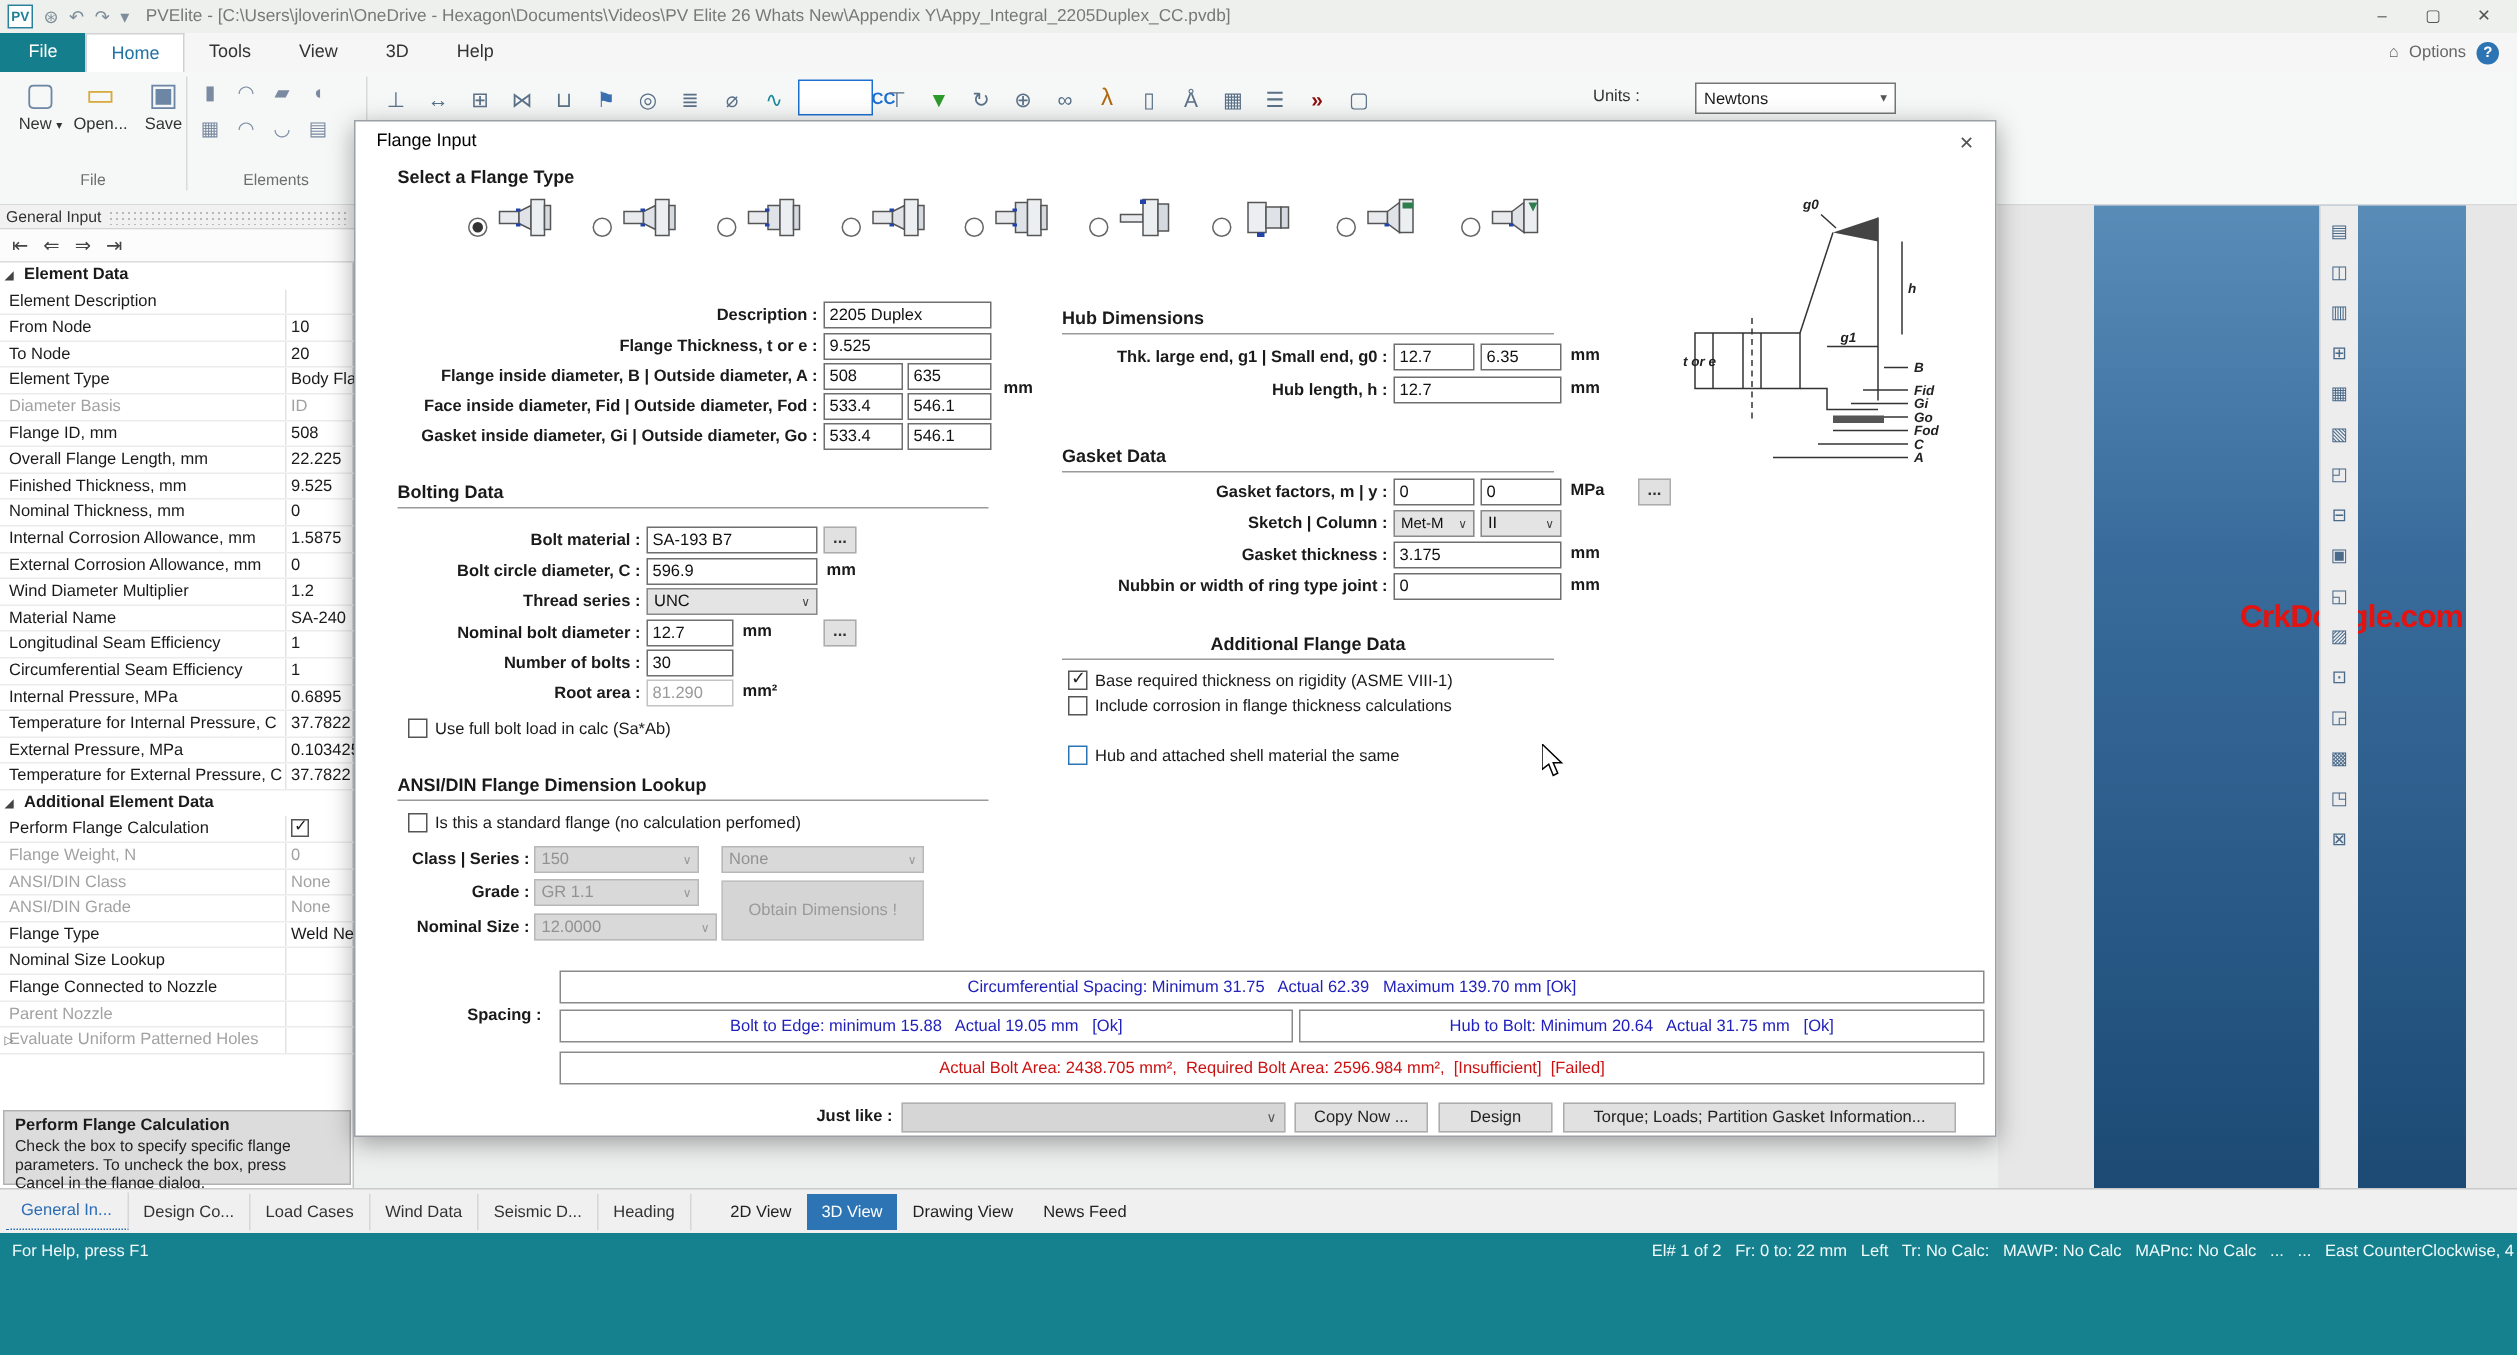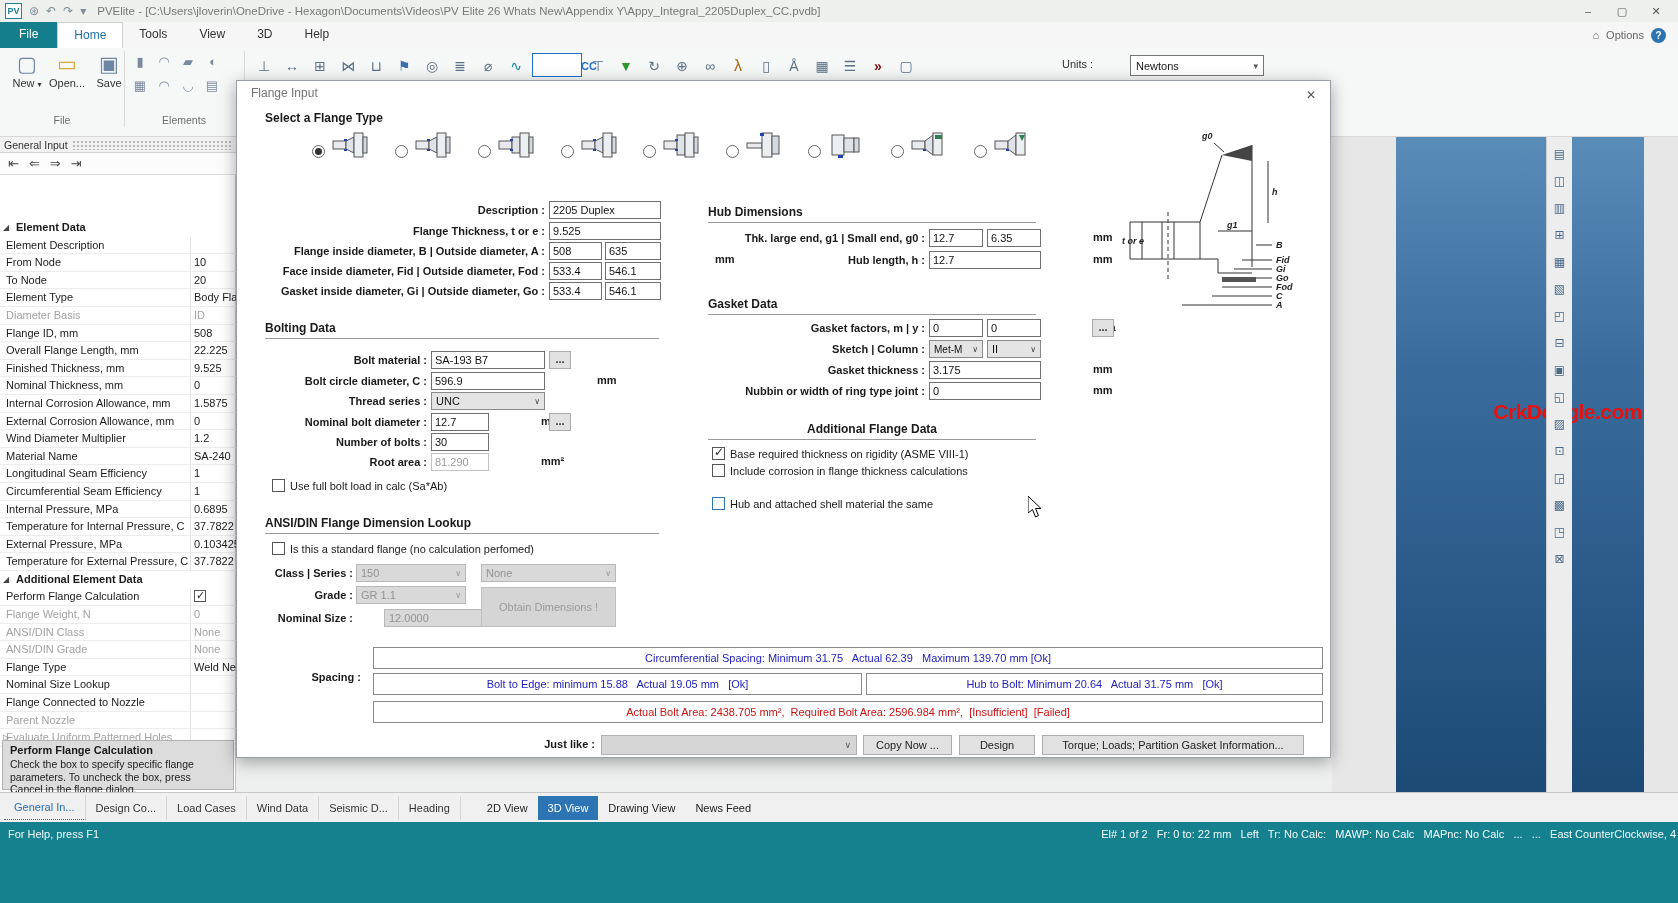--- a/index.html
+++ b/index.html
@@ -59,21 +59,21 @@
   .leftpane { position:absolute; left:0; top:137px; width:236px; height:655px; background:#fff;
     border-right:1px solid #c6c6c6; }
   .gihead { position:absolute; left:0; top:0; width:236px; height:16px; background:#f1f1f1;
     border-bottom:1px solid #d5d5d5; display:flex; align-items:center; padding:0 4px; gap:4px; }
   .gihead .t { font-size:10.5px; color:#333; }
   .gidots { flex:1; height:10px; background-image:radial-gradient(#b9b9b9 0.8px, transparent 0.9px);
     background-size:4px 4px; }
   .navrow { position:absolute; left:0; top:16px; width:236px; height:22px; background:#fcfcfc;
     border-bottom:1px solid #dcdcdc; display:flex; align-items:center; gap:10px; padding:0 8px; }
   .navic { color:#444; font-size:13px; }
-  .pgrid { position:absolute; left:0; top:38px; width:236px;margin-top:44px; }
+  .pgrid { position:absolute; left:0; top:38px; width:236px; }
   .prow { display:flex; height:17.6px; line-height:17.6px; border-bottom:1px solid #ececec;
     position:relative; overflow:hidden; }
   .prow .pl { width:191px; padding-left:6px; border-right:1px solid #e3e3e3; overflow:hidden; white-space:nowrap; }
   .prow .pv { flex:1; padding-left:3px; overflow:hidden; white-space:nowrap; }
   .prow.dis .pl, .prow.dis .pv { color:#a2a2a2; }
   .prow.expandrow::before { content:"▷"; position:absolute; left:3px; top:0; font-size:8px; color:#777; }
   .psect { height:17.6px; line-height:17.6px; font-weight:bold; padding-left:16px; position:relative; }
   .psect::before { content:"◢"; position:absolute; left:3px; top:0; font-size:8px; color:#444; }
   .gridcb { display:inline-block; width:12px; height:12px; border:1px solid #555; background:#fff;
     position:relative; top:2px; }
@@ -89,27 +89,27 @@
     background:linear-gradient(180deg,#5a8cb8 0%,#396c9c 35%,#1c4a75 100%); }
   .watermark { position:absolute; right:2px; top:263px; font-size:21px; font-weight:bold;
     color:#e41310; letter-spacing:-0.5px; white-space:nowrap; }
   .sidestrip { position:absolute; left:1546px; top:137px; width:26px; height:655px; background:#ededed;
     border-left:1px solid #cdcdcd; display:flex; flex-direction:column; align-items:center; gap:9px; padding-top:8px; }
   .sicon { width:18px; height:18px; text-align:center; line-height:18px; color:#4a6a8a; font-size:12px; }
 
   
   .dialog { position:absolute; left:236px; top:80px; width:1095px; height:678px; background:#fff;
     border:1px solid #9aa0a6; box-shadow:0 4px 16px rgba(0,0,0,.35); z-index:30; }
-  .dtitle { position:absolute; left:14px; top:5px; color:#737373; font-size:12px; }
+  .dtitle { position:absolute; left:14px; top:5px; color:#000000; font-size:12px; }
   .dclose { position:absolute; left:1062px; top:4px; width:24px; height:20px; text-align:center;
     line-height:20px; color:#555; font-size:12px; }
   .sect { position:absolute; font-weight:bold; font-size:12px; border-bottom:1px solid #9a9a9a;
     padding-bottom:3px; }
   .lab { position:absolute; text-align:right; font-weight:bold; line-height:18px; white-space:nowrap; }
-  .unit { position:absolute; font-weight:bold;margin-left:46px; }
+  .unit { position:absolute; font-weight:bold; }
   .inp { position:absolute; height:18px; border:1px solid #6f6f6f; font:inherit; padding:0 3px;
     background:#fff; color:#111; }
   .inp.dis { border-color:#c3c3c3; color:#9a9a9a; }
   .dd { position:absolute; height:18px; display:flex; align-items:center; padding:0 4px;
     border:1px solid #8a8a8a; background:#e4e4e4; color:#111; }
   .dd::after { content:"∨"; margin-left:auto; font-size:8px; color:#444; }
   .dd.dis { background:#d9d9d9; color:#929292; border-color:#b8b8b8;text-align:center; }
   .dd.dis::after { color:#999; }
   .mini { position:absolute; width:22px; height:18px; background:#e1e1e1; border:1px solid #acacac;
     text-align:center; line-height:14px; font-weight:bold; color:#333; }
@@ -523,21 +523,21 @@
       <span>150</span>
     </span>
   <span class="dd dis" style="left:244px;top:483px;width:135px;" data-name="series-dropdown">
       <span>None</span>
     </span>
   <div class="lab" style="left:20px;top:505px;width:96px;" data-name="grade-label">Grade :</div>
   <span class="dd dis" style="left:119px;top:505px;width:110px;" data-name="grade-dropdown">
       <span>GR 1.1</span>
     </span>
   <div class="lab" style="left:20px;top:528px;width:96px;" data-name="nominal-size-label">Nominal Size :</div>
-  <span class="dd dis" style="left:119px;top:528px;width:122px;margin-left:28px;" data-name="nominal-size-dropdown">
+  <span class="dd dis" style="left:119px;top:528px;width:122px;" data-name="nominal-size-dropdown">
       <span>12.0000</span>
     </span>
   <div class="obtain" style="left:244px;top:506px;" data-name="obtain-dimensions-button">Obtain Dimensions !</div>
 
   <div class="sect" style="left:471px;top:124px;width:328px;" data-name="hub-dimensions-heading">Hub Dimensions</div>
   <div class="lab" style="left:400px;top:148px;width:288px;" data-name="hub-thickness-label">Thk. large end, g1 | Small end, g0 :</div>
   <input class="inp" style="left: 692px; top: 148px; width: 54px;" data-name="hub-g1-input" value="12.7">
   <input class="inp" style="left: 750px; top: 148px; width: 54px;" data-name="hub-g0-input" value="6.35">
   <span class="unit" style="left:810px;top:150px;" data-name="mm-unit-label">mm</span>
   <div class="lab" style="left:400px;top:170px;width:288px;" data-name="hub-length-label">Hub length, h :</div>

